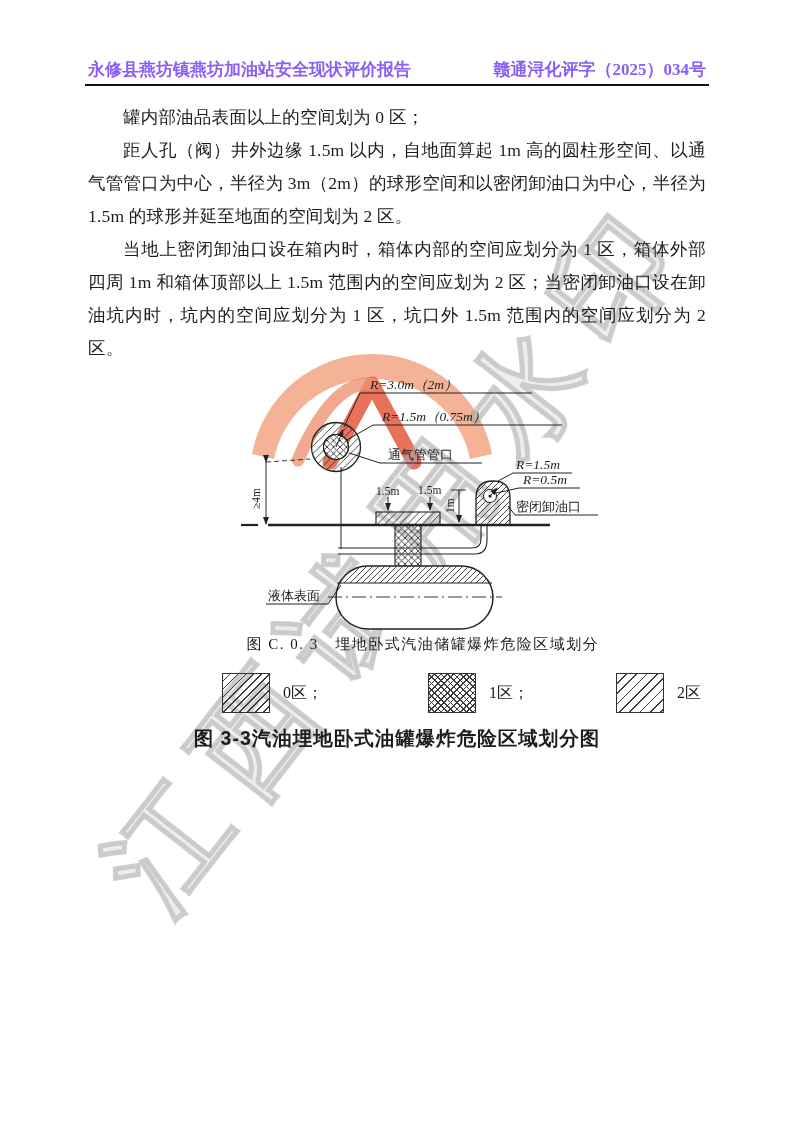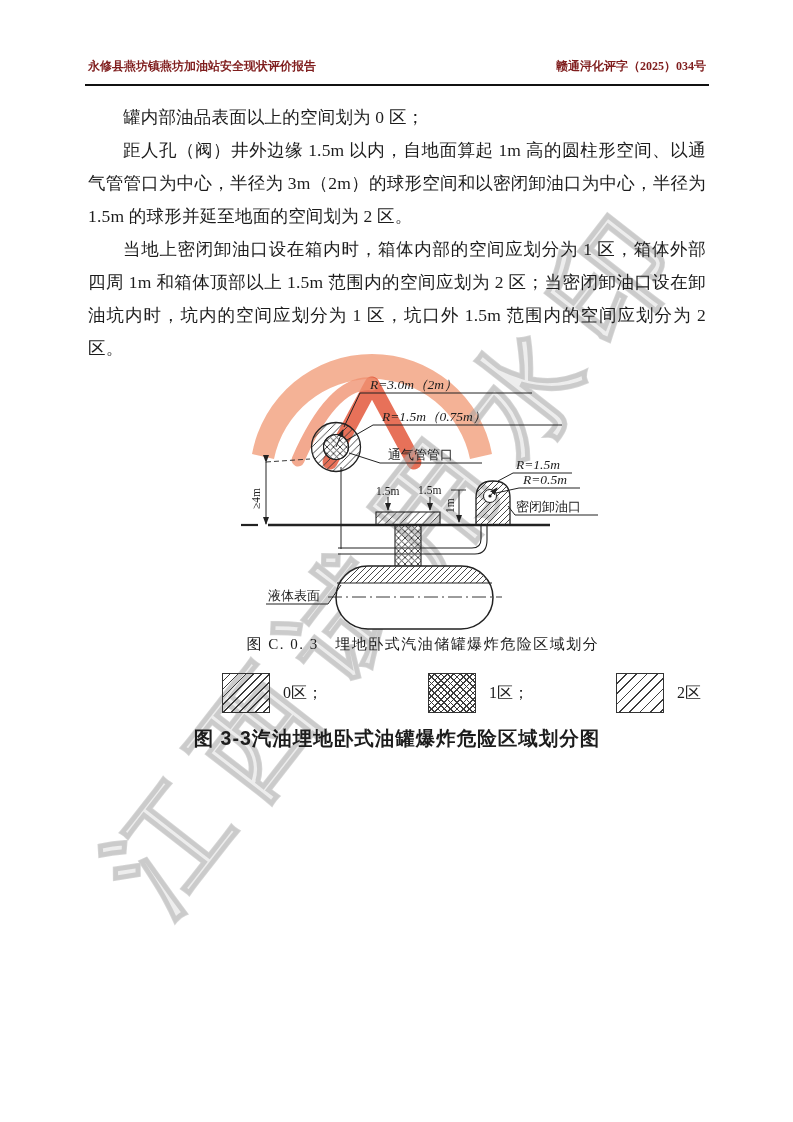--- a/index.html
+++ b/index.html
@@ -17,21 +17,21 @@
     font-size:118px; letter-spacing:26px; white-space:nowrap;
     font-family:"Liberation Sans","DejaVu Sans",sans-serif; font-weight:bold;
     color:rgba(195,195,195,0.30);
     -webkit-text-stroke:1.5px rgba(158,158,158,0.42);
   }
   
   .content{position:relative; z-index:1;}
   .hdr{
     position:absolute; top:58px; left:88px; width:618px;
     display:flex; justify-content:space-between; align-items:flex-end;
-    font-size:12px; font-weight:bold; color:#7f1d1d;
+    font-size:17px; font-weight:bold; color:#8b5cf6;
   }
   .hdr-rule{position:absolute; top:84px; left:85px; width:624px; border-top:2px solid #111;}
   .body-block{position:absolute; top:101px; left:88px; width:618px;}
   .para{
     margin:0; font-size:17.5px; line-height:33px; text-indent:2em;
     text-align:justify; letter-spacing:.2px;
   }
   
   .fig-wrap{margin:4px 0 0 122px;}
   .legend-row{

